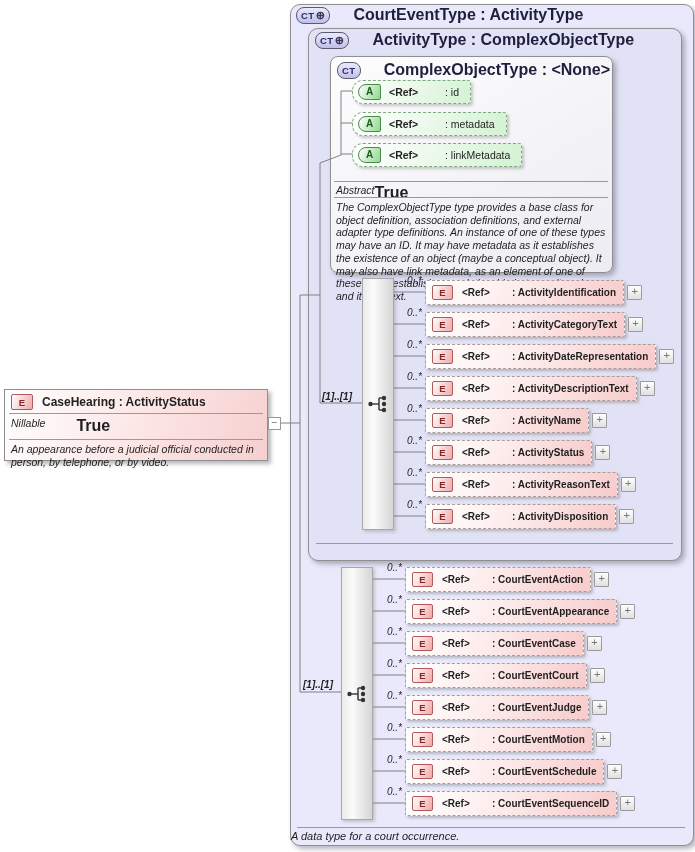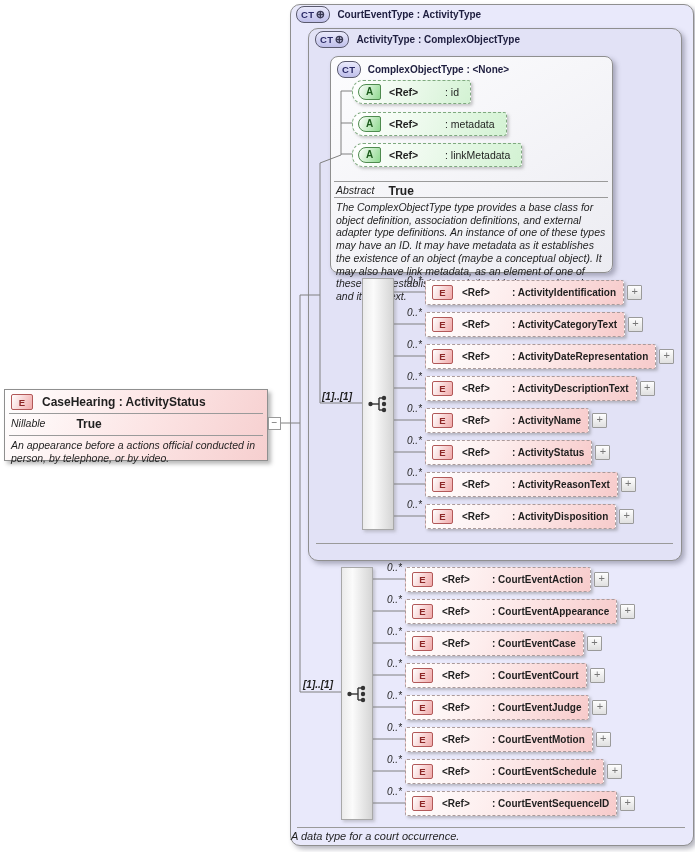--- a/index.html
+++ b/index.html
@@ -14,21 +14,21 @@
   #cot{left:330px;top:56px;width:281px;height:215px;border-radius:8px;
     background:linear-gradient(150deg,#fdfdfe 0%,#ececf2 100%);}
 
   
   .hdr{position:absolute;display:flex;align-items:center;gap:7px;z-index:3;}
   .ct-icon{display:inline-flex;align-items:center;justify-content:space-between;height:15px;
     padding:0 4px;border:1px solid #5a5a6e;border-radius:8px;
     background:linear-gradient(180deg,#eaeafc,#bfbfea);color:#2a2a66;
     font-size:9.5px;font-weight:bold;letter-spacing:.5px;}
   .ct-plus{font-size:11px;color:#3a3a55;margin-left:1px;line-height:1;font-weight:bold;}
-  .hdr-title{font-size:10px;font-weight:bold;color:#1e1e3f;white-space:nowrap;}
+  .hdr-title{font-size:16px;font-weight:bold;color:#1e1e3f;white-space:nowrap;margin-left:16px;}
 
   
   .elem-row{position:absolute;display:flex;align-items:center;height:24px;z-index:3;}
   .elem-box{display:flex;align-items:center;height:23px;padding:0 7px 0 6px;
     border:1px dashed #ab9b9b;border-radius:2px;
     background:linear-gradient(115deg,#ffffff 0%,#fdecec 45%,#f7cbcb 100%);
     box-shadow:2px 2px 3px rgba(110,110,110,.4);}
   .e-icon{width:19px;height:13px;margin-right:9px;border:1px solid #b25858;border-radius:2px;
     background:linear-gradient(115deg,#ffffff,#f0a9a9);color:#8c2626;font-size:9.5px;
     font-weight:bold;display:flex;align-items:center;justify-content:center;flex:0 0 auto;}
@@ -62,24 +62,24 @@
   #bar2{left:341px;top:567px;height:251px;}
 
   .occurs{position:absolute;font-size:10px;font-weight:bold;font-style:italic;
     color:#1f1f1f;z-index:3;white-space:nowrap;}
   #occurs1{left:322px;top:391px;}
   #occurs2{left:303px;top:679px;}
 
   .sepline{position:absolute;height:1px;background:#9a9a9a;z-index:3;}
   .fnote{position:absolute;font-size:11px;font-style:italic;color:#1f1f1f;z-index:3;white-space:nowrap;}
   .small-label{font-size:10.5px;font-style:italic;color:#1f1f1f;}
-  .small-value{font-size:12px;font-weight:bold;color:#1f1f1f;}
-
-  
-  #abstract-row{position:absolute;left:336px;top:184px;z-index:3;display:flex;gap:14px;}
+  .small-value{font-size:16px;font-weight:bold;color:#1f1f1f;}
+
+  
+  #abstract-row{position:absolute;left:336px;top:184px;z-index:3;display:flex;}
   #cot-desc{position:absolute;left:336px;top:201px;width:270px;z-index:3;
     font-size:10.5px;font-style:italic;color:#1f1f1f;line-height:1.21;}
 
   
   #ch{position:absolute;left:4px;top:389px;width:262px;height:70px;z-index:3;
     border:1px solid #8f8f8f;
     background:linear-gradient(115deg,#ffffff 0%,#fce4e4 55%,#f6cfcf 100%);
     box-shadow:3px 3px 4px rgba(100,100,100,.45);}
   .ch-title{display:flex;align-items:center;gap:9px;padding:4px 6px 2px;}
   .ch-title .e-icon{width:20px;height:14px;margin-right:0;}
@@ -339,17 +339,17 @@
     <div class="ch-title">
       <span class="e-icon">E</span>
       <span class="ch-title-text">CaseHearing : ActivityStatus</span>
     </div>
     <div class="ch-sep"></div>
     <div class="ch-facts">
       <span class="small-label">Nillable</span>
       <span class="small-value">True</span>
     </div>
     <div class="ch-sep"></div>
-    <div class="ch-desc">An appearance before a actions official conducted in person, by telephone, or by video.</div>
+    <div class="ch-desc">An appearance before a judicial official conducted in person, by telephone, or by video.</div>
   </div>
   <div id="ch-toggle">−</div>
 
 </div>
 
 </body></html>

